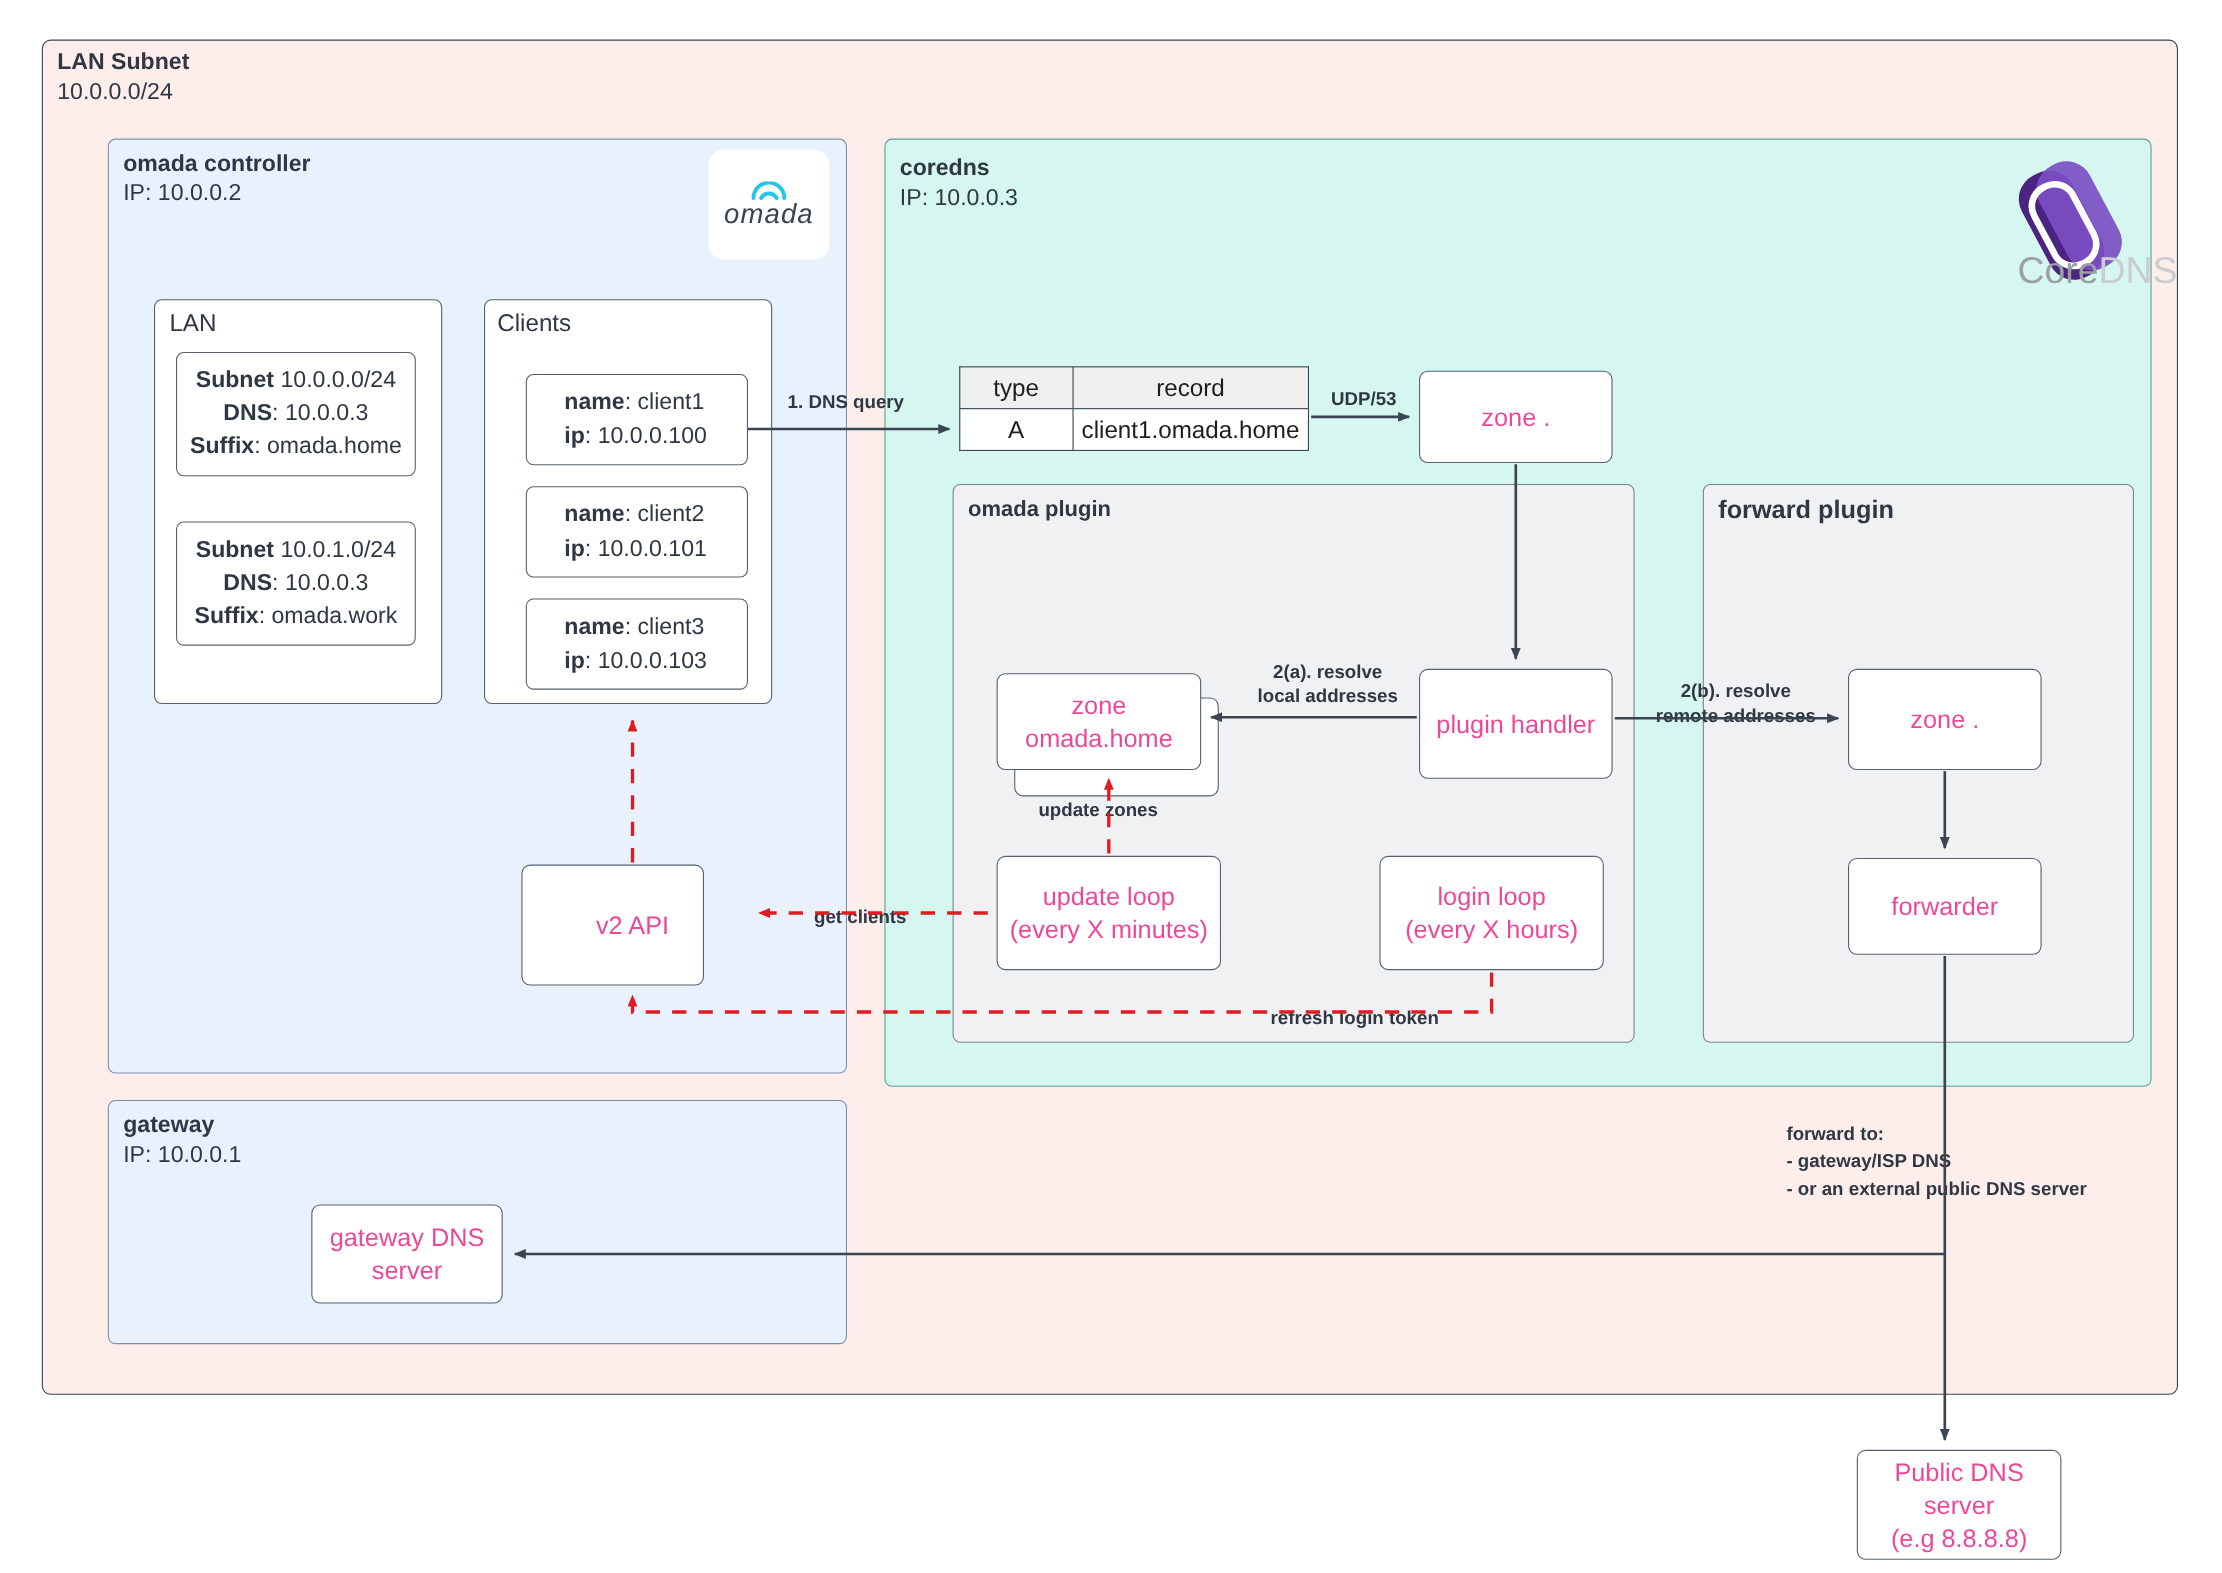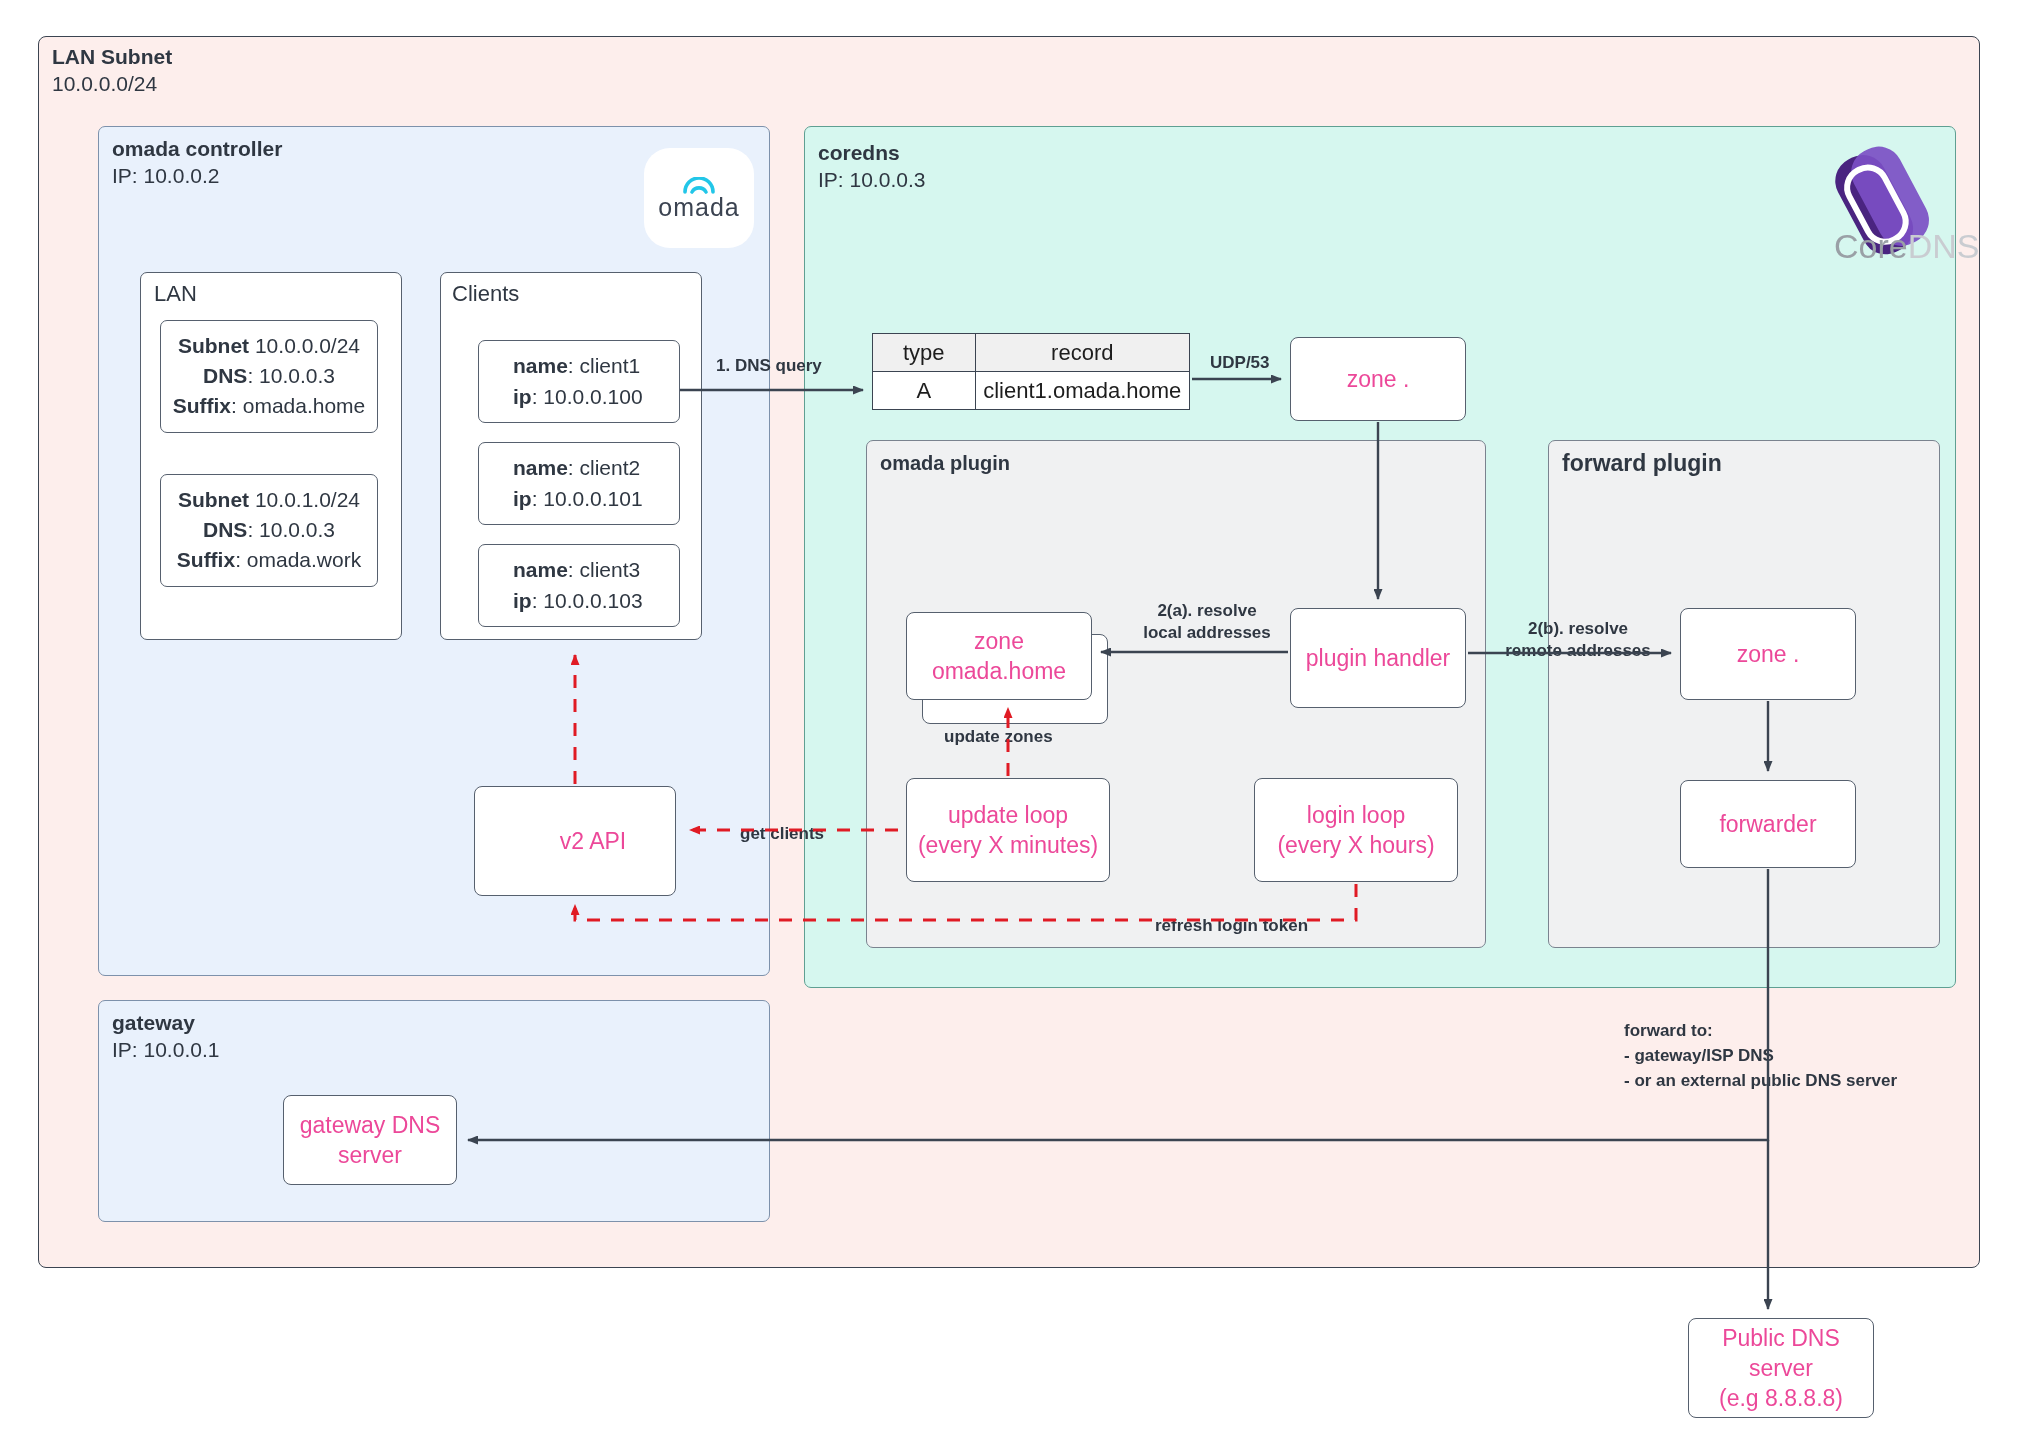--- a/index.html
+++ b/index.html
@@ -70,22 +70,22 @@
   .dnstable td{background:#ffffff;}
 
   
   .elabel{font-size:17px;font-weight:bold;color:#2f3742;line-height:22px;white-space:nowrap;}
   .elabel.multi{white-space:normal;text-align:center;}
 
   svg.overlay{position:absolute;left:0;top:0;width:2020px;height:1430px;pointer-events:none;}
 
   
   .omada-logo{
-    left:644px;top:148px;width:110px;height:100px;background:#fff;border-radius:26px;
-    display:flex;flex-direction:column;align-items:center;justify-content:center;
+    left:644px;top:136px;width:110px;height:100px;background:#fff;border-radius:14px;
+    display:flex;flex-direction:column;align-items:center;justify-content:center;font-style:italic;
   }
   .omada-word{font-size:25px;color:#3b4351;letter-spacing:1px;line-height:25px;}
   .coredns-word{font-size:34px;line-height:36px;}
 </style>
 </head>
 <body>
 
 <div id="canvas">
 
   <div class="abs lan-subnet"></div>
@@ -132,21 +132,21 @@
   </div>
   <div class="abs client-card" style="left:478px;top:442px;">
     <div><b>name</b><span>: client2</span></div>
     <div><b>ip</b><span>: 10.0.0.101</span></div>
   </div>
   <div class="abs client-card" style="left:478px;top:544px;">
     <div><b>name</b><span>: client3</span></div>
     <div><b>ip</b><span>: 10.0.0.103</span></div>
   </div>
 
-  <div class="abs node" style="left:474px;top:786px;width:202px;height:110px;padding-left:36px;">
+  <div class="abs node" style="left:474px;top:786px;width:166px;height:110px;padding-left:36px;">
     <span>v2 API</span>
   </div>
 
   <div class="abs coredns-box"></div>
   <div class="abs" style="left:818px;top:140px;">
     <div class="grp-title">coredns</div>
     <div class="grp-sub">IP: 10.0.0.3</div>
   </div>
 
   <div class="abs" style="left:1822px;top:140px;width:122px;height:122px;">

